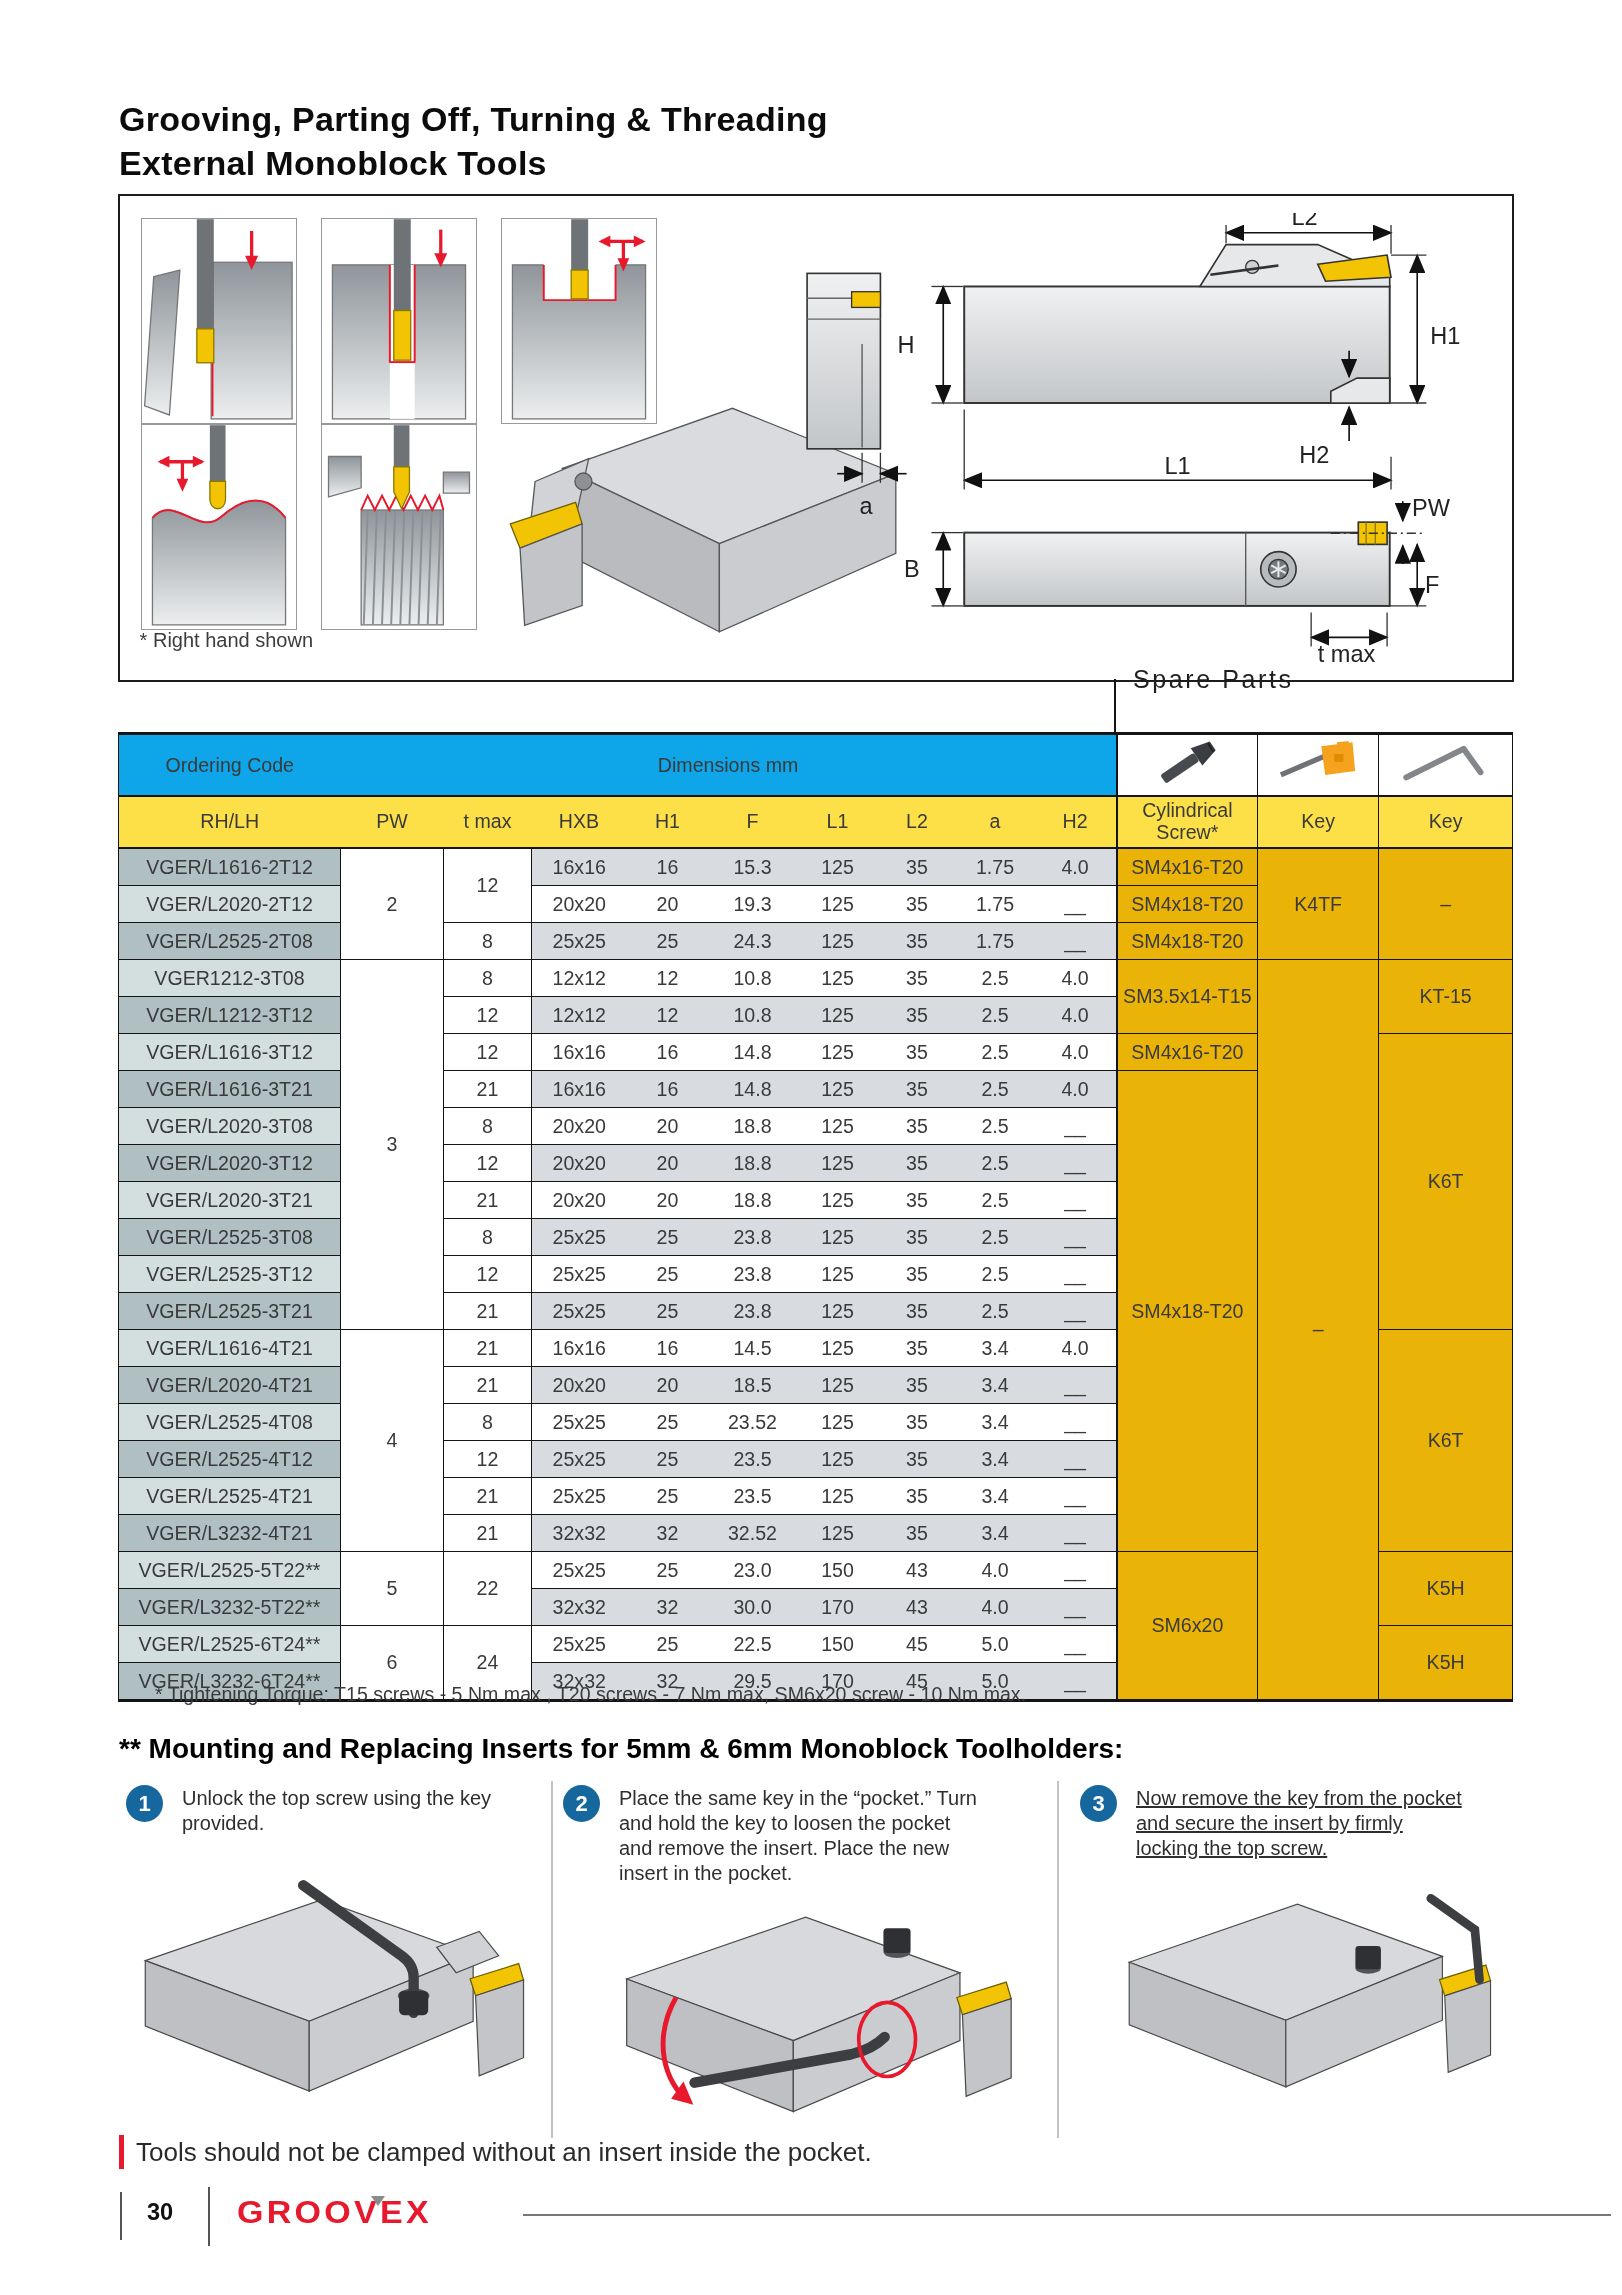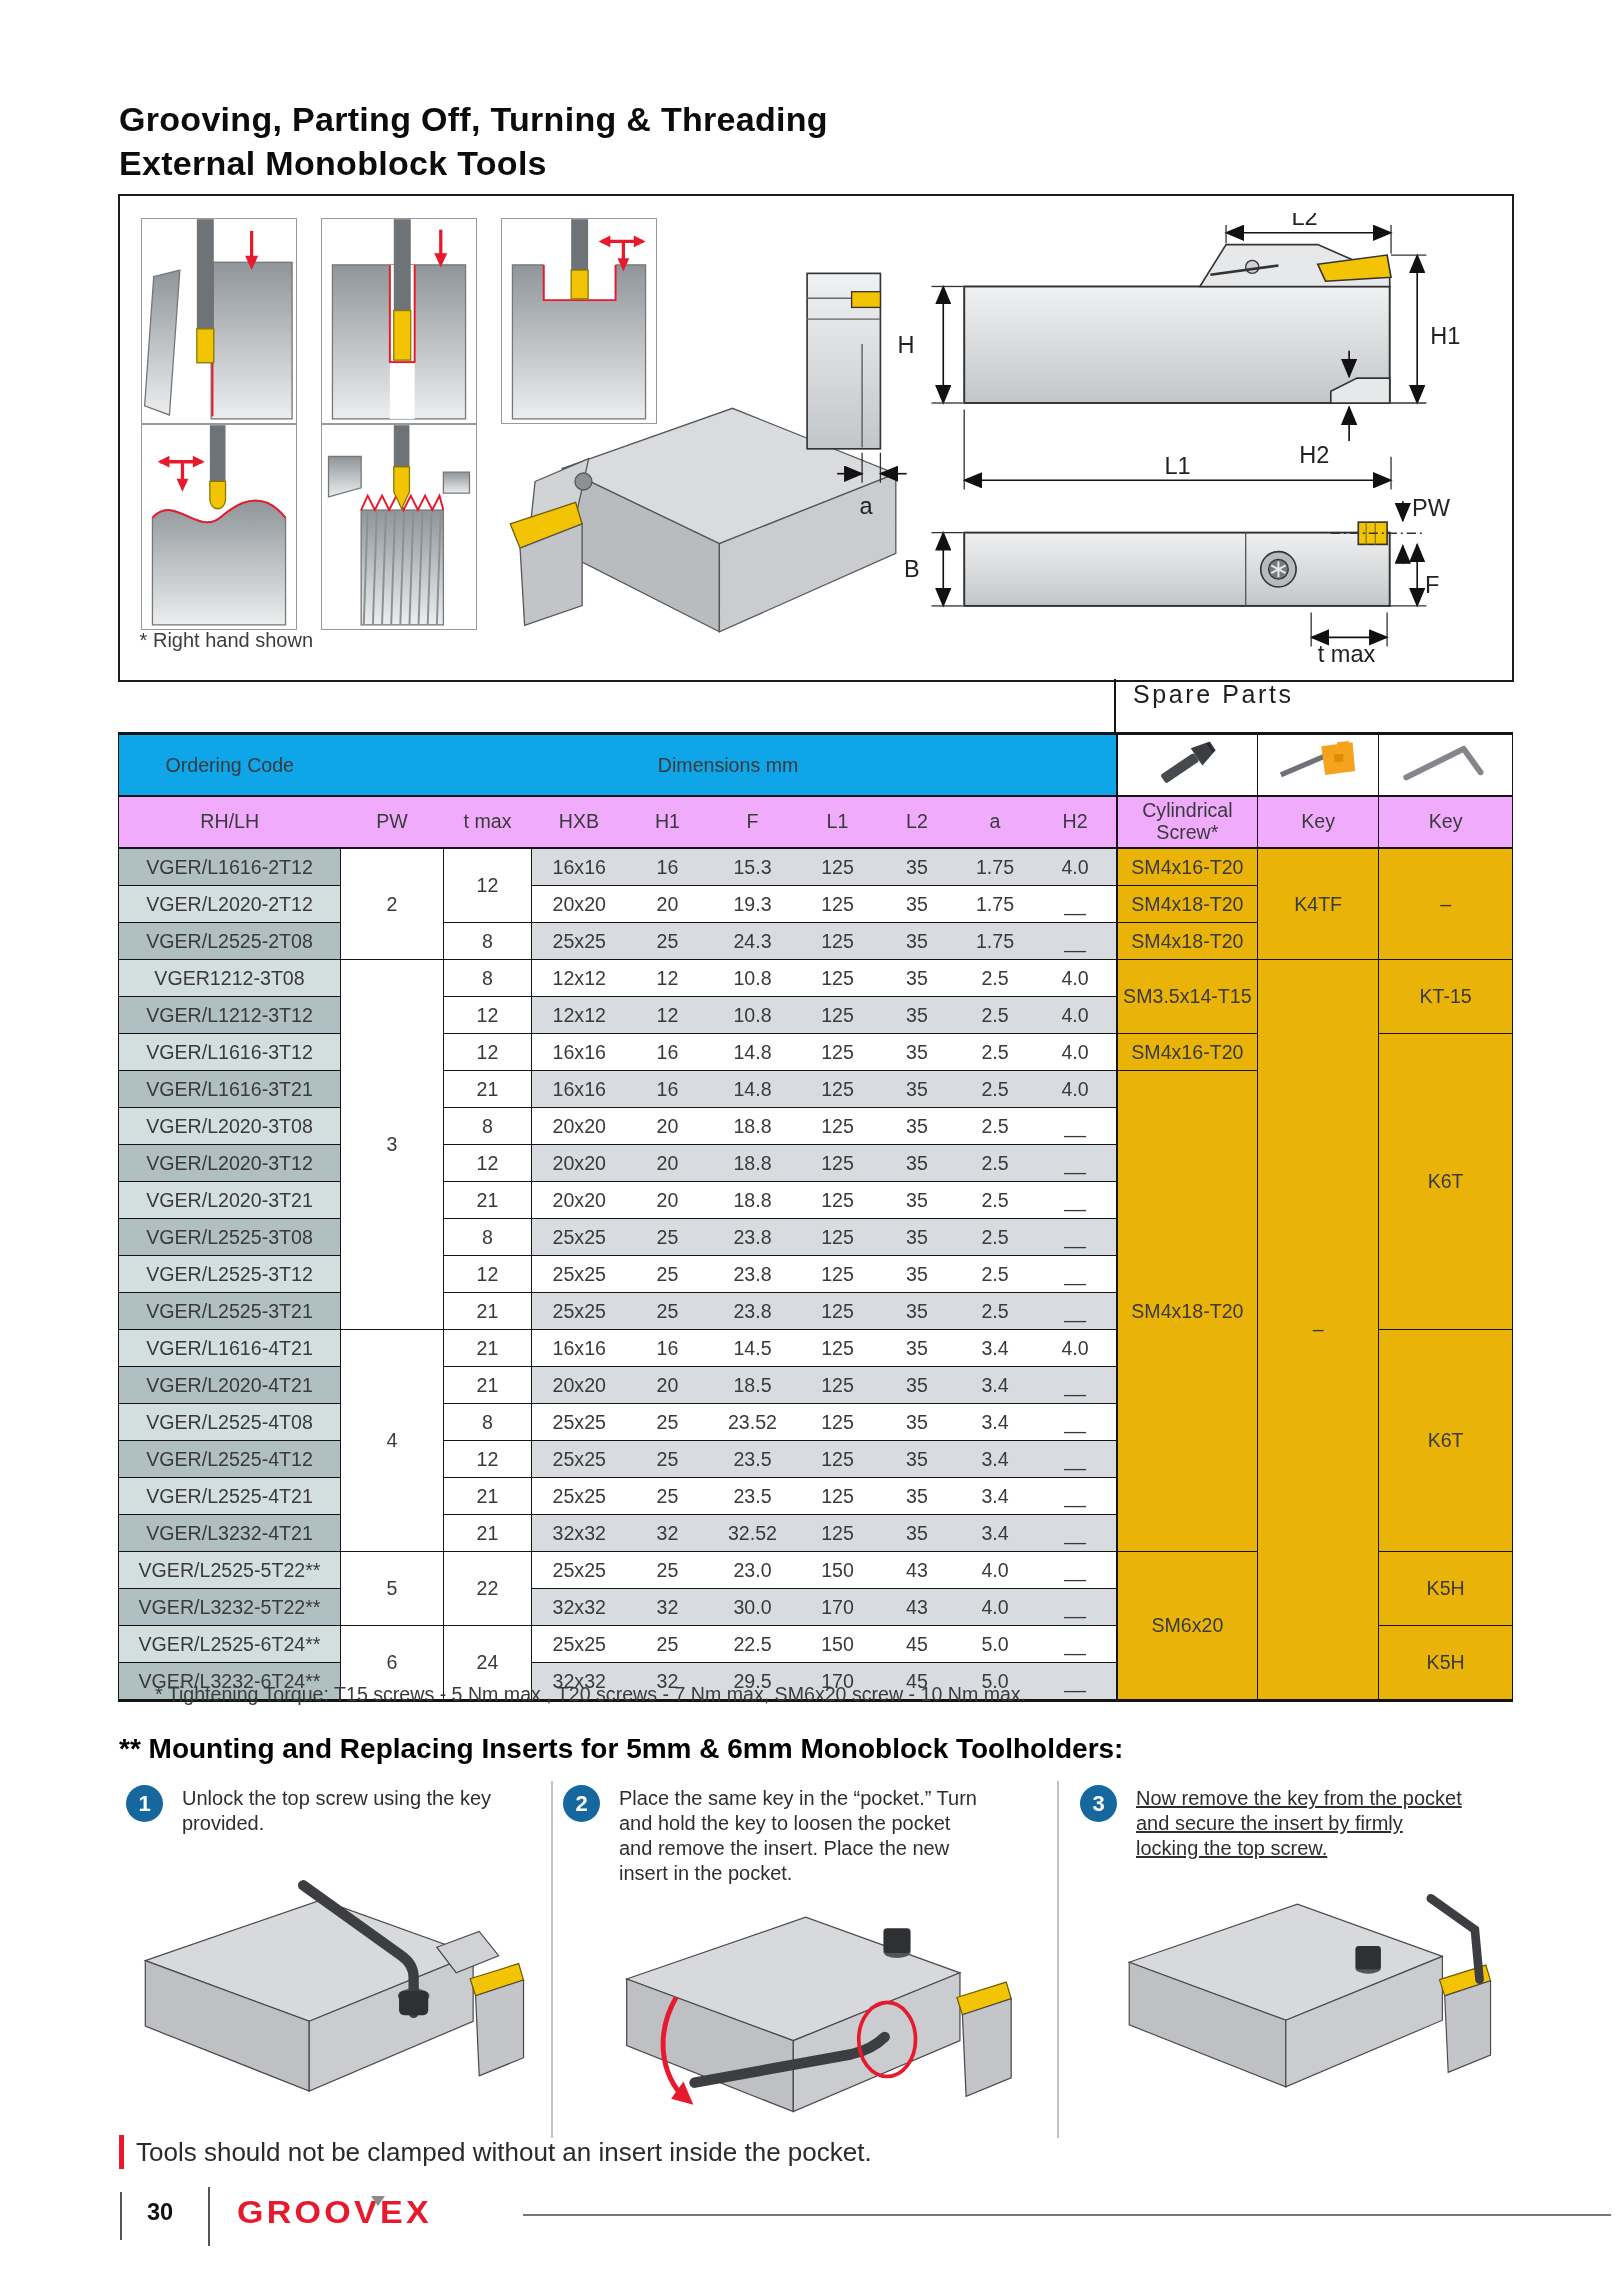--- a/index.html
+++ b/index.html
@@ -16,30 +16,30 @@
   
   #diagram-box{left:118px;top:194px;width:1392px;height:484px;border:2px solid #1c1c1c;background:#fff;}
   .picto{position:absolute;width:154px;height:204px;border:1.3px solid #97999c;background:#fff;}
   .picto svg{width:100%;height:100%;display:block;}
   #right-note{left:19.6px;top:433px;font-size:20px;color:#3c3c3c;}
   #tool3d{left:364px;top:194px;width:425px;height:281px;}
   #dims-svg{left:674px;top:17px;width:707px;height:452px;}
   #dims-svg text{font-size:36px;fill:#222;font-family:"Liberation Sans",sans-serif;}
 
   
-  #spare-title{left:1133px;top:680px;font-size:25px;letter-spacing:2.6px;color:#1e1e1e;}
+  #spare-title{left:1133px;top:665px;font-size:25px;letter-spacing:2.6px;color:#1e1e1e;}
   #spare-divider{left:1114px;top:679px;width:2px;height:54px;background:#141414;}
 
   
   #main-table{position:absolute;left:118px;top:732px;width:1394px;border-collapse:collapse;table-layout:fixed;
     border-top:3.9px solid #141414;border-bottom:3.9px solid #141414;border-left:1.3px solid #141414;border-right:1.3px solid #141414;}
   #main-table td{font-size:19.6px;text-align:center;vertical-align:middle;color:#3a3a3a;padding:0;}
   tr.h1 td{height:60px;background:#0ea5e9;font-size:21px;color:#2c2c2c;border-bottom:2.6px solid #141414;}
   tr.h1 td.t1-icon{background:#ffffff;}
-  tr.h2r td{height:50px;background:#f0abfc;font-size:20px;color:#2e2e2e;border-bottom:2.6px solid #141414;line-height:1.1;margin-top:38px;}
+  tr.h2r td{height:50px;background:#fde047;font-size:20px;color:#2e2e2e;border-bottom:2.6px solid #141414;line-height:1.1;margin-top:38px;}
   tbody td{border-top:1.3px solid #141414;height:36px;}
   .vR{border-right:1.3px solid #141414;}
   .vR3{border-right:2px solid #141414;}
   .ca{background:#afbfc2;}
   .cb{background:#d3dfdf;}
   .shade{background:#d8dce0;}
   .c-spare{background:#eab308;}
   .c-pw,.c-tmax{background:#ffffff;}
 
   

